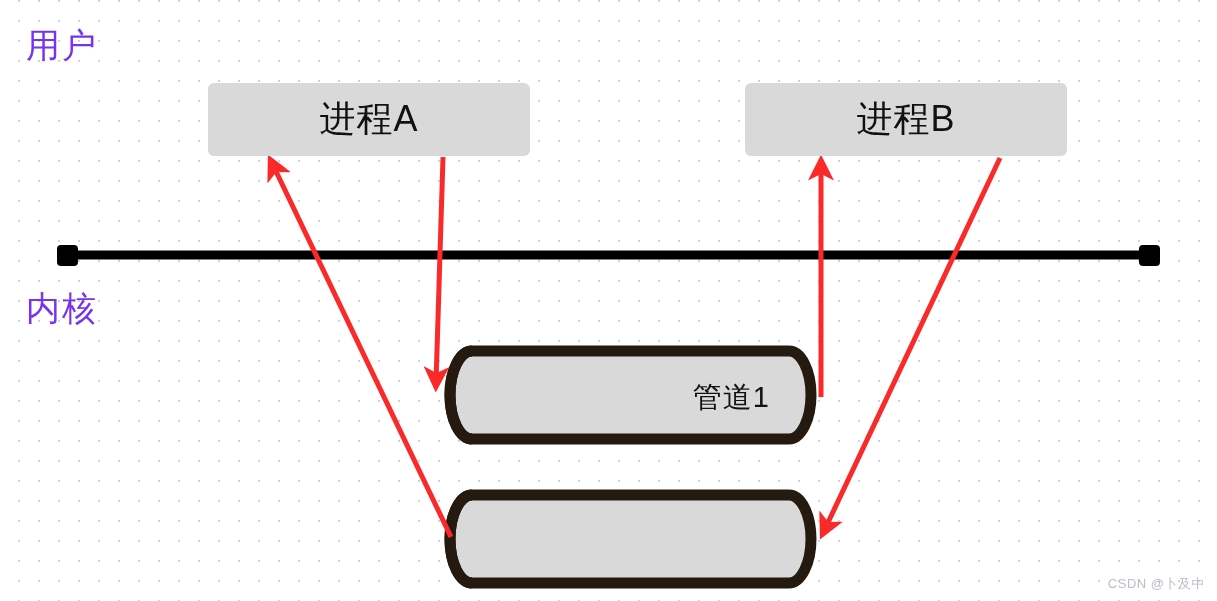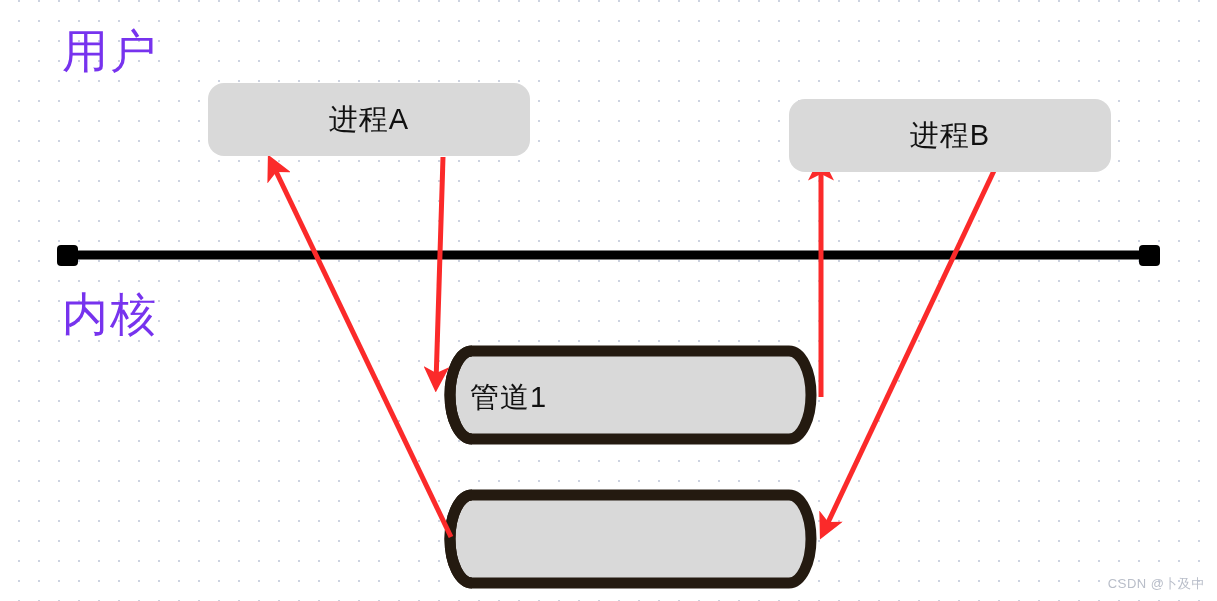--- a/index.html
+++ b/index.html
@@ -31,54 +31,53 @@
     width: 1217px;
     height: 601px;
     pointer-events: none;
   }
   .layer-boxes { position: absolute; left: 0; top: 0; }
 
   
   .zone-label {
     position: absolute;
     color: #7733ee;
-    font-size: 46px;
+    font-size: 34px;
     line-height: 1;
     letter-spacing: 2px;
     white-space: nowrap;
     font-family: "Liberation Sans", "DejaVu Sans", sans-serif;
-    margin-left: 36px;
   }
   #zone-user  { left: 26px; top: 28px; }
   #zone-kernel{ left: 26px; top: 292px; font-family: Liberation Serif, serif; }
 
   
   .process-box {
     position: absolute;
     background: #d9d9d9;
-    border-radius: 16px;
+    border-radius: 6px;
     display: flex;
     align-items: center;
     justify-content: center;
     color: #111111;
-    font-size: 29px;
+    font-size: 36px;
     letter-spacing: 1px;
     box-sizing: border-box;
   }
   #process-a { left: 208px; top: 83px; width: 322px; height: 73px; }
-  #process-b { left: 789px; top: 83px; width: 322px; height: 73px; margin-top: 16px; }
+  #process-b { left: 745px; top: 83px; width: 322px; height: 73px; }
 
   
   .pipe-label {
     position: absolute;
     color: #111111;
     font-size: 29px;
     letter-spacing: 1px;
     white-space: nowrap;
-    text-align: left;
+    text-align: right;
   }
   #pipe-1-label { left: 470px; top: 378px; width: 300px; }
   #pipe-2-label { left: 470px; top: 522px; width: 300px; }
 
   
   #watermark {
     position: absolute;
     right: 12px;
     bottom: 8px;
     color: #b9bec9;

